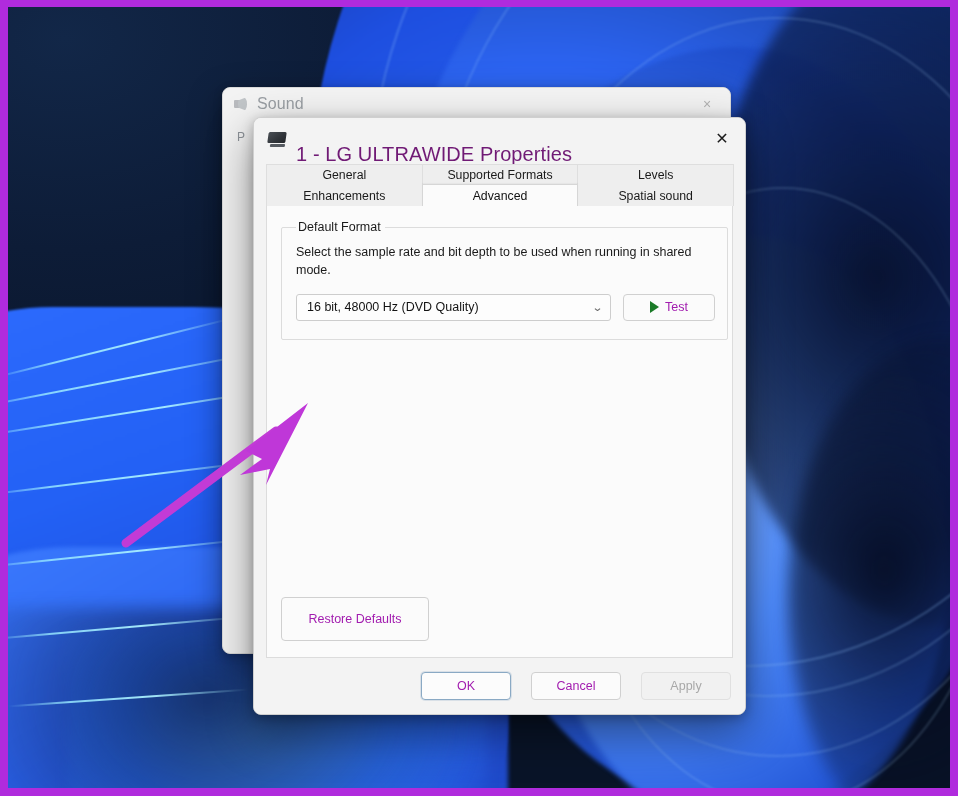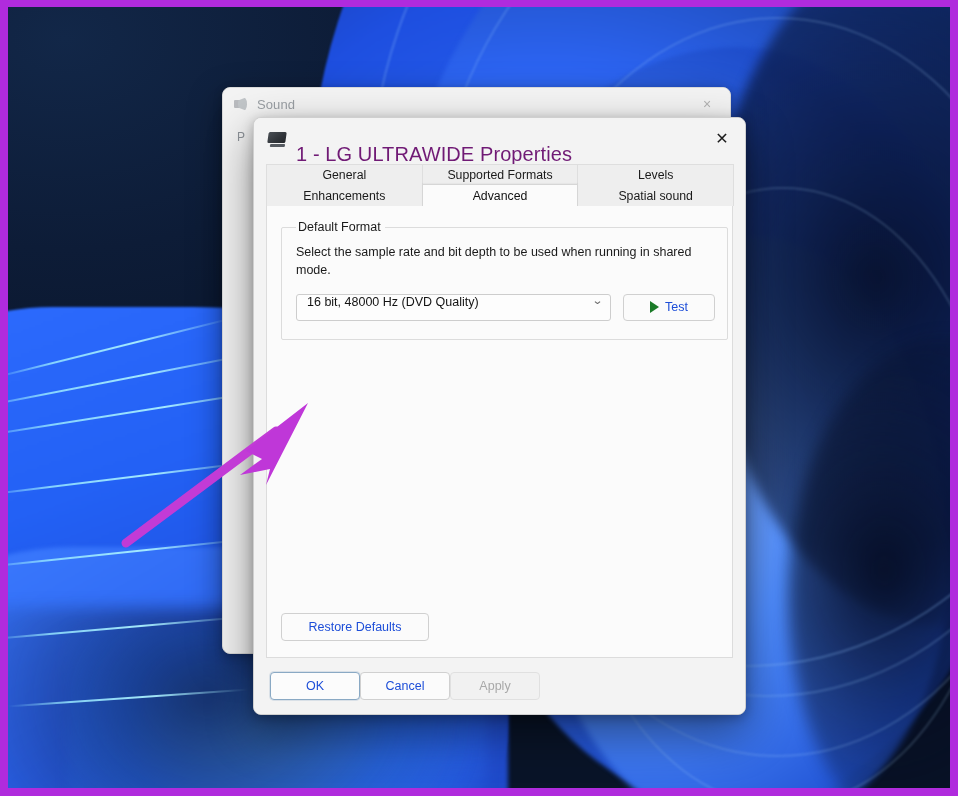--- a/index.html
+++ b/index.html
@@ -178,21 +178,21 @@
   }
   .win-icon-sound::after {
     content: "";
     position: absolute; left: 5px; top: 1px;
     width: 9px; height: 14px;
     background: #9aa0a6;
     border-radius: 50% / 45%;
     clip-path: polygon(0 25%, 100% 0, 100% 100%, 0 75%);
   }
   #sound-title {
-    font-size: 13px;
+    font-size: 16px;
     color: #999ea3;
     letter-spacing: 0.1px;
   }
   .close-x {
     position: absolute;
     right: 0; top: 0;
     width: 46px; height: 32px;
     display: flex; align-items: center; justify-content: center;
     font-size: 14px;
     color: #b3b3b3;
@@ -345,40 +345,40 @@
     gap: 12px;
     margin: 0 0 4px 2px;
   }
   .combo {
     width: 315px;
     height: 27px;
     background: #fdfdfd;
     border: 1px solid #cdcdcd;
     border-radius: 3px;
     display: flex;
-    align-items: flex-start;
+    align-items: center;
     padding: 0 8px 0 10px;
     font-size: 12.5px;
     color: #131313;
     cursor: default;
     justify-content: space-between;
   }
   .chev {
     color: #6a6a6a;
     font-size: 11px;
     line-height: 1;
     transform: scaleX(1.25);
   }
   .btn {
     background: #fbfbfb;
     border: 1px solid #d0d0d0;
     border-radius: 4px;
     height: 27px;
     font-size: 12.5px;
-    color: #1d4ed8;
+    color: #a21caf;
     display: inline-flex;
     align-items: center;
     justify-content: center;
     padding: 0 14px;
     cursor: default;
     font-family: "Liberation Sans", sans-serif;
     white-space: nowrap;
   }
   #test-button {
     width: 92px;
@@ -419,30 +419,31 @@
     border: solid #ffffff;
     border-width: 0 1.8px 1.8px 0;
     transform: rotate(42deg);
   }
 
   #restore-defaults {
     position: absolute;
     left: 14px;
     bottom: 16px;
     width: 148px;
-    height: 28px;
+    height: 44px;
     margin-top: 32px;
   }
 
   #dialog-footer {
     flex: none;
     height: 56px;
     display: flex;
     align-items: center;
-    gap: 0;
+    justify-content: flex-end;
+    gap: 20px;
     padding: 0 14px 0 16px;
     background: #f3f3f3;
   }
   .footer-btn {
     width: 90px;
     height: 28px;
   }
   #ok-button {
     border-color: #8aa9c4;
     box-shadow: 0 0 0 1px rgba(138,169,196,0.25);

